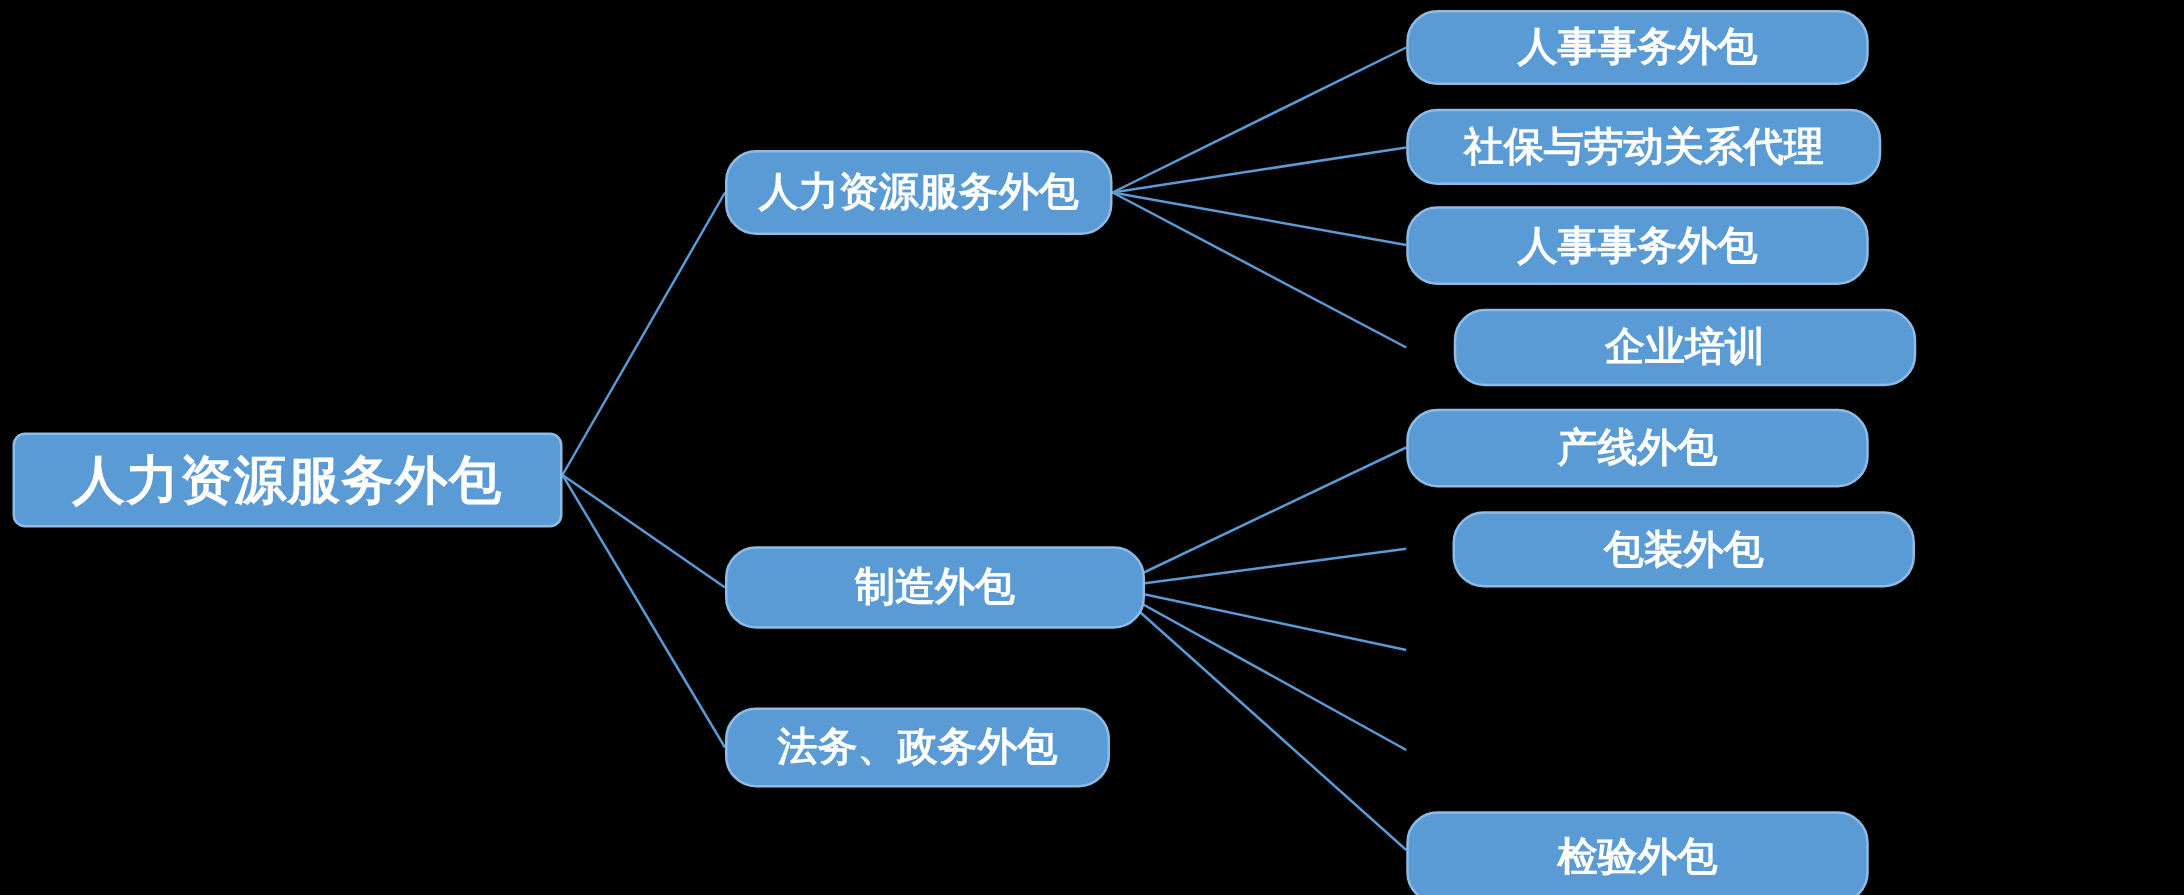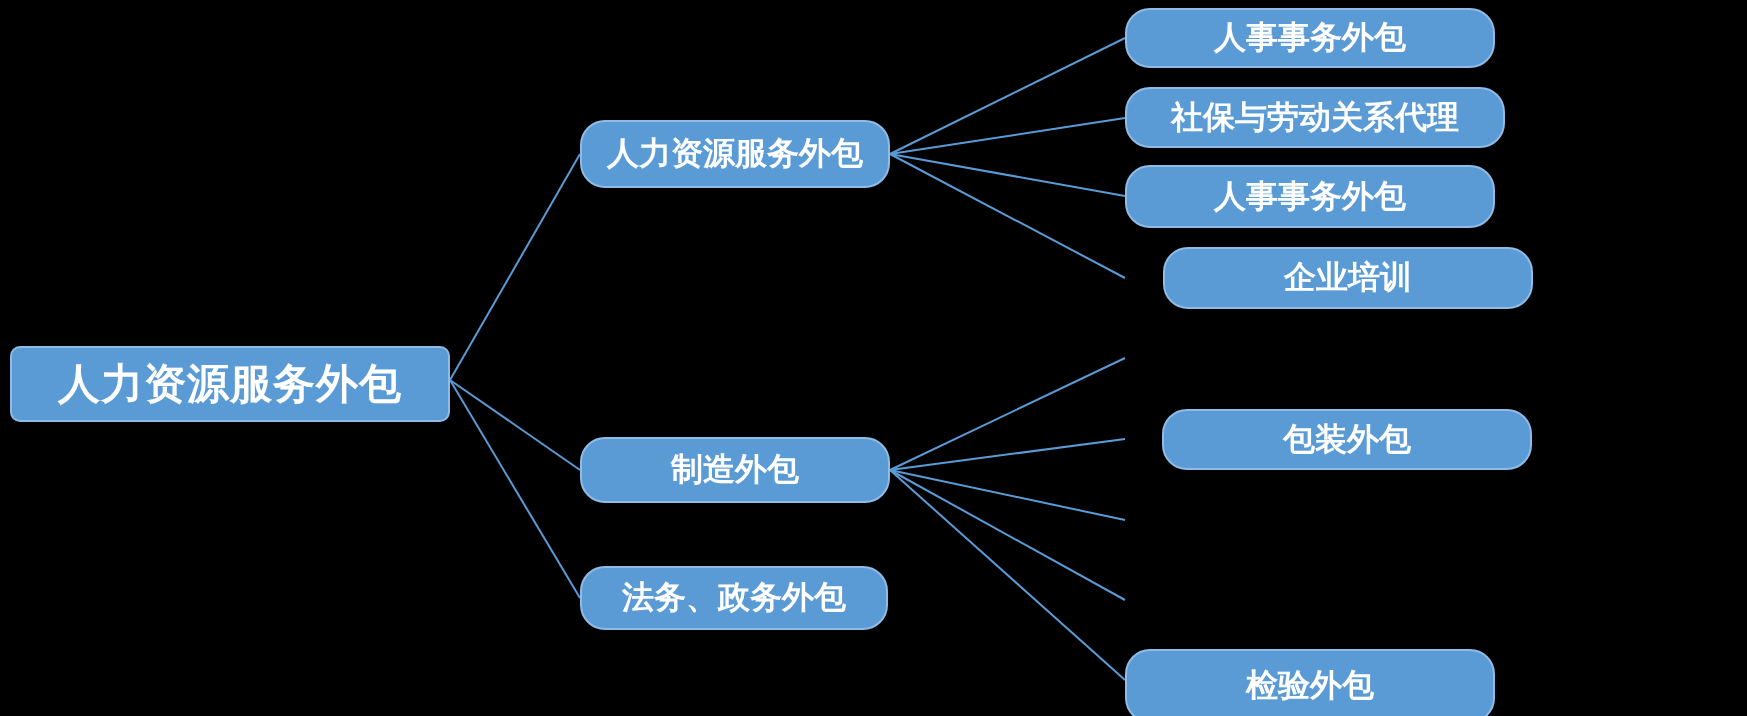--- a/index.html
+++ b/index.html
@@ -66,32 +66,33 @@
     <line x1="890" y1="470" x2="1125" y2="439" stroke="#5B9BD5" stroke-width="2"></line>
     <line x1="890" y1="470" x2="1125" y2="520" stroke="#5B9BD5" stroke-width="2"></line>
     <line x1="890" y1="470" x2="1125" y2="600" stroke="#5B9BD5" stroke-width="2"></line>
     <line x1="890" y1="470" x2="1125" y2="680" stroke="#5B9BD5" stroke-width="2"></line>
   </svg>
 
   <div class="node node-root" style="left:10px; top:346px; width:440px; height:76px;">人力资源服务外包</div>
 
   <div class="node node-child" style="left:580px; top:120px; width:310px; height:68px;">人力资源服务外包</div>
 
-  <div class="node node-child" style="left:580px; top:437px; width:310px; height:66px;">制造外包</div>
+  <div class="node node-child" style="left:580px; top:437px; width:336px; height:66px;">制造外包</div>
 
   <div class="node node-child" style="left:580px; top:566px; width:308px; height:64px;">法务、政务外包</div>
 
   <div class="node node-child" style="left:1125px; top:8px; width:370px; height:60px;">人事事务外包</div>
 
   <div class="node node-child" style="left:1125px; top:87px; width:380px; height:61px;">社保与劳动关系代理</div>
 
   <div class="node node-child" style="left:1125px; top:165px; width:370px; height:63px;">人事事务外包</div>
 
   <div class="node node-child" style="left:1163px; top:247px; width:370px; height:62px;">企业培训</div>
 
+  <div class="node node-child" style="left:1125px; top:327px; width:370px; height:63px;">产线外包</div>
 
   <div class="node node-child" style="left:1125px; top:409px; width:370px; height:61px;margin-left:37px;">包装外包</div>
 
 
 
   <div class="node node-child" style="left:1125px; top:649px; width:370px; height:74px;">检验外包</div>
 
 </div>
 
 </body></html>

